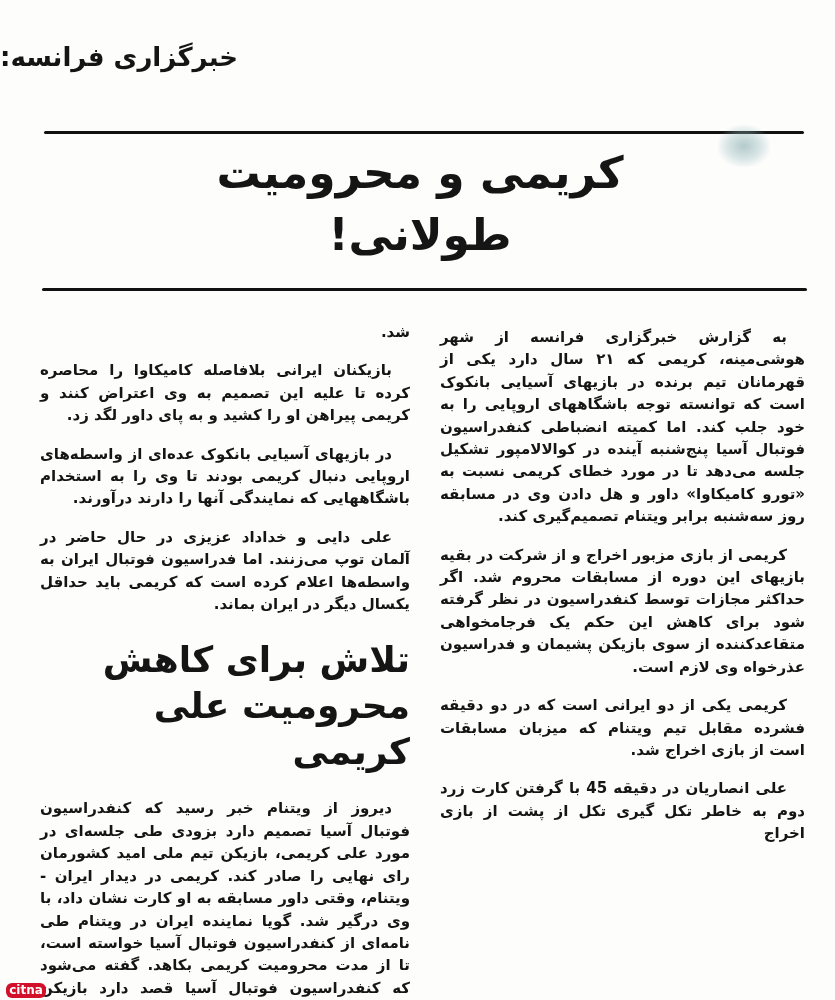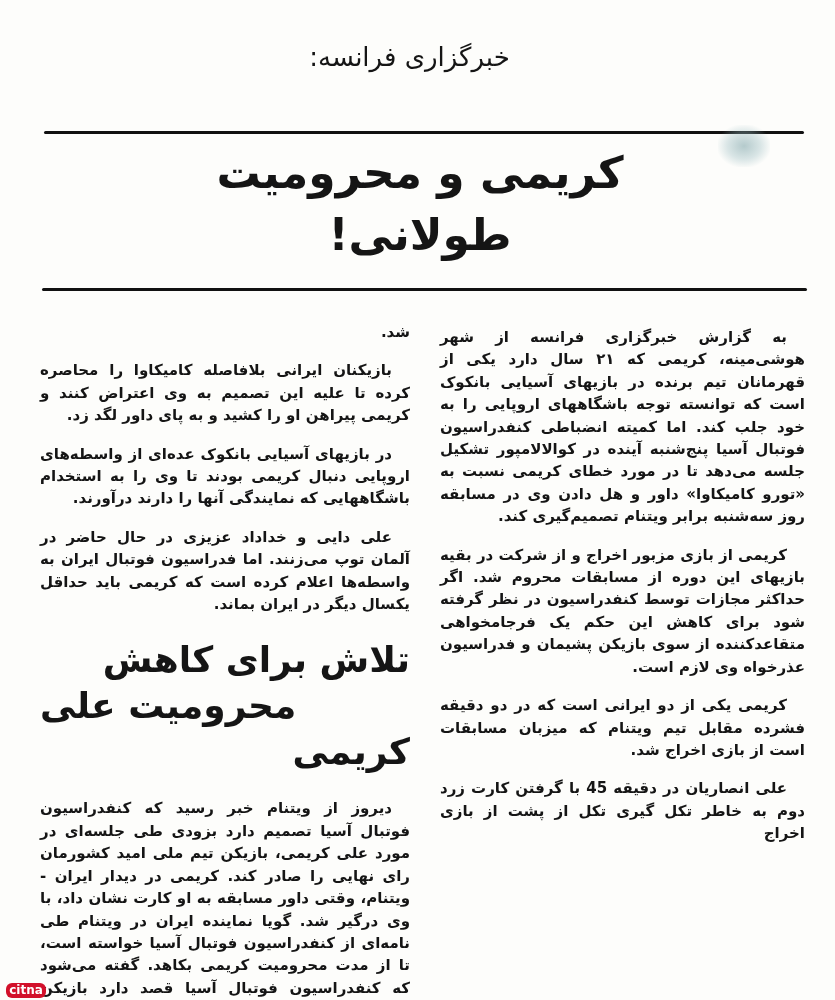--- a/index.html
+++ b/index.html
@@ -7,21 +7,21 @@
       width: 835px; height: 1000px; overflow: hidden;
       background: #fdfdfb;
       font-family: "DejaVu Sans", sans-serif;
       color: #151515;
       position: relative;
     }
     .page { position: absolute; inset: 0; direction: rtl; }
 
     .kicker {
       position: absolute; top: 42px; left: 0; right: 16px;
-      text-align: center; font-weight: normal; font-size: 26px; letter-spacing: 0;
+      text-align: left; font-weight: bold; font-size: 26px; letter-spacing: 0;
     }
     .rule {
       position: absolute; height: 3px; background: #111; border-radius: 2px;
     }
     .rule.top { top: 131px; left: 44px; width: 760px; }
     .rule.mid { top: 288px; left: 42px; width: 765px; }
 
     .stain {
       position: absolute; top: 125px; left: 718px; width: 52px; height: 42px;
       background: radial-gradient(ellipse at center, rgba(120,160,165,0.55) 0%, rgba(150,185,190,0.35) 45%, rgba(255,255,255,0) 75%);
@@ -36,21 +36,21 @@
       position: absolute; font-size: 15px; line-height: 22.4px;
       text-align: justify; text-align-last: right; font-weight: bold;
     }
     .col.right { top: 310px; left: 440px; width: 365px; }
     .col.left  { top: 305px; left: 40px; width: 370px; }
     .col p { margin: 16px 0 8px 0; text-indent: 18px; }
     .col p.noindent { text-indent: 0; }
 
     .subhead {
       font-weight: bold; font-size: 36px; line-height: 46px;
-      text-align: left; margin: 22px 0 22px 0;
+      text-align: right; margin: 22px 0 22px 0;
     }
     .col.left .body2 { font-weight: normal; }
     .col.left .body2 p { font-weight: bold; }
 
     .logo {
       position: absolute; left: 6px; bottom: 2px; width: 40px; height: 15px;
       background: #d2102a; color: #fff; border-radius: 6px;
       font-size: 12px; line-height: 15px; text-align: center; font-weight: bold;
       direction: ltr;
     }

